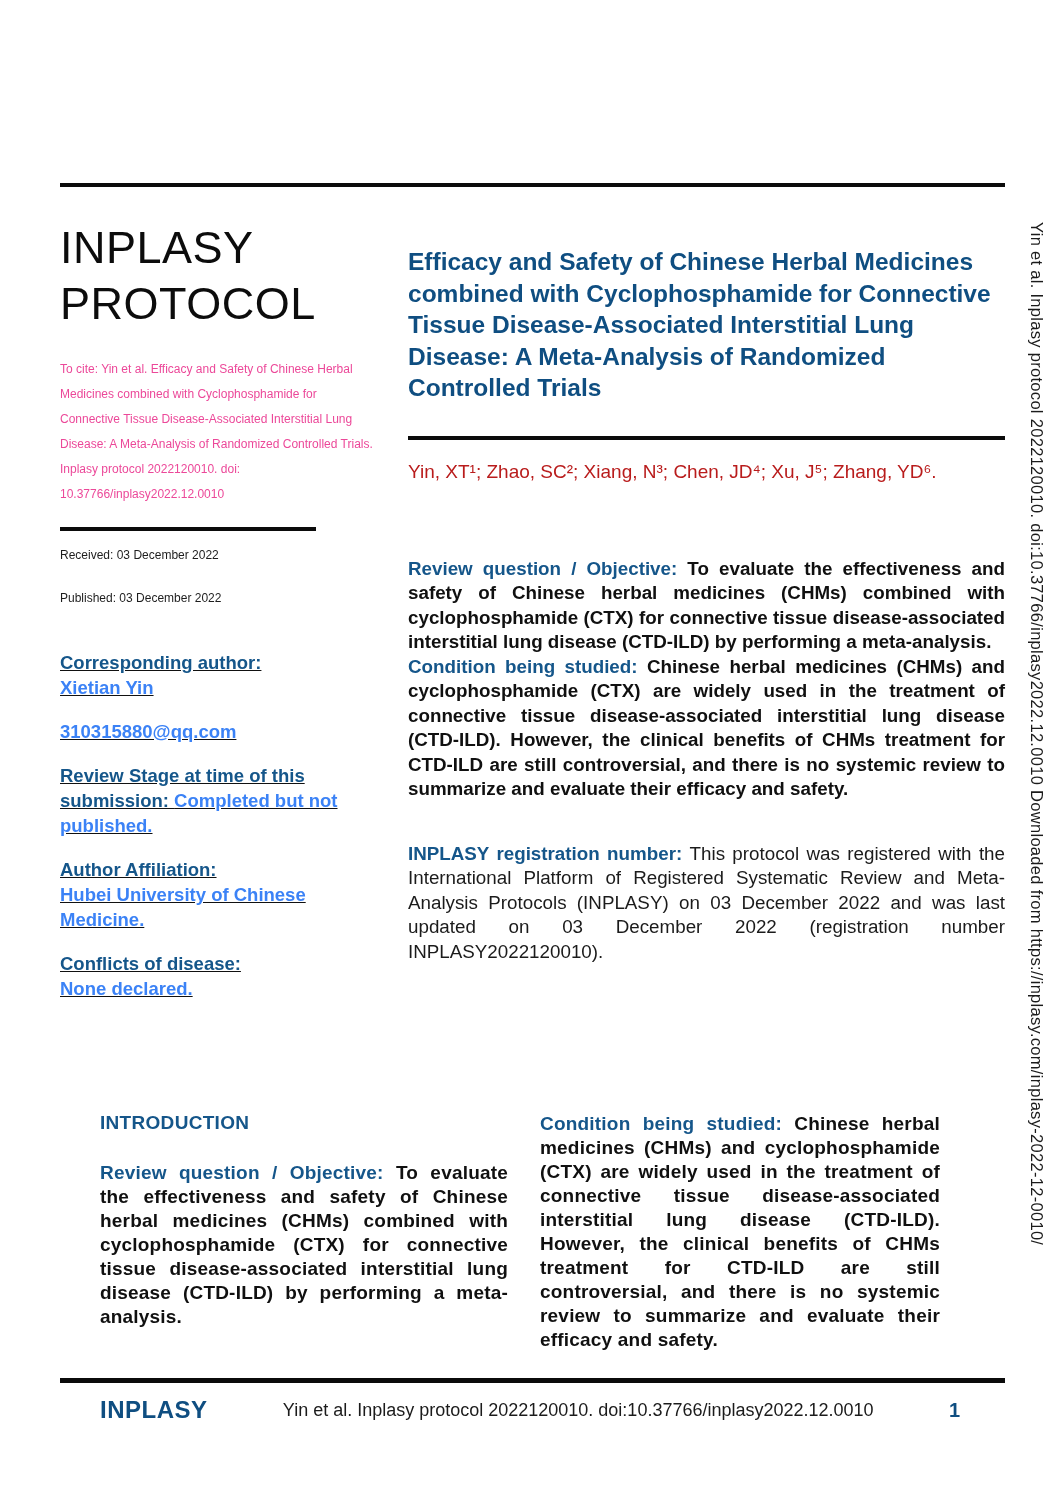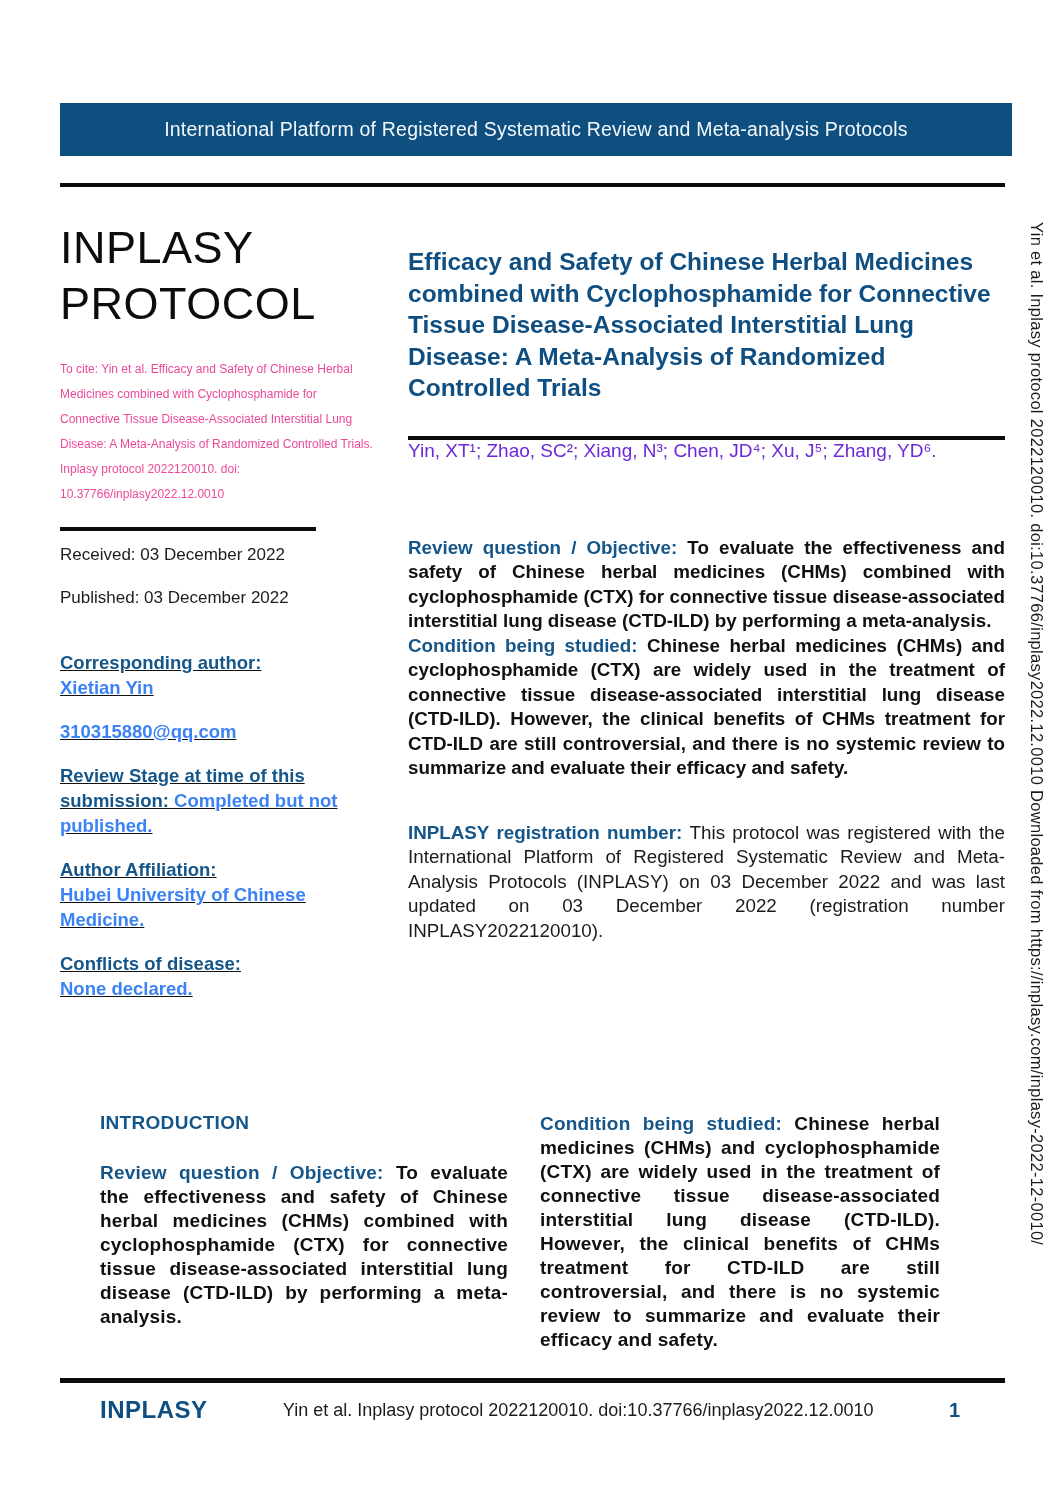--- a/index.html
+++ b/index.html
@@ -51,21 +51,21 @@
     margin-top: 25px;
     font-size: 12px;
     line-height: 25px;
     color: #ec4899;
   }
   .rule-left-inline {
     margin-top: 20px;
     width: 256px; height: 4px;
     background: #0b0b0b;
   }
-  .date-line { margin-top: 12px; font-size: 17px; line-height: 24px; color: #1d1d1d; }
+  .date-line { margin-top: 12px; font-size: 12px; line-height: 24px; color: #1d1d1d; }
   .date-line + .date-line { margin-top: 19px; }
 
   .meta-block { margin-top: 19px; font-size: 18.5px; line-height: 25px; font-weight: 700; text-decoration: underline; }
   .meta-block.first { margin-top: 40px; }
   .label-blue { color: #15568a; font-weight: 700; }
   .value-dark { color: #3b82f6; font-weight: 700; }
 
   
   .article {
     position: absolute;
@@ -77,22 +77,23 @@
     font-size: 24.5px;
     line-height: 31.5px;
     font-weight: 700;
   }
   .title-rule {
     margin-top: 32px;
     width: 100%; height: 4px;
     background: #0b0b0b;
   }
   .authors {
+    margin-top: 21px;
     font-size: 19px;
-    color: #6d28d9;
+    color: #b91c1c;
   }
   .body-paragraphs { margin-top: 74px; }
   .para {
     font-size: 18.8px;
     line-height: 24.5px;
     text-align: justify;
     font-weight: 700;
     color: #101010;
   }
   .para.regular { font-weight: 400; color: #1b1b1b; }
@@ -160,23 +161,20 @@
     letter-spacing: 0.3px;
     color: #1b1b1b;
     white-space: nowrap;
   }
 </style>
 </head>
 <body>
 
 <div class="page">
 
-  <div class="banner">
-    <span class="banner-title">International Platform of Registered Systematic Review and Meta-analysis Protocols</span>
-  </div>
   <div class="rule rule-top"></div>
 
   <div class="masthead">
     <div class="masthead-title">
       <div>INPLASY</div>
       <div>PROTOCOL</div>
     </div>
 
     <p class="cite">To cite: Yin et al. Efficacy and Safety of Chinese Herbal Medicines combined with Cyclophosphamide for Connective Tissue Disease-Associated Interstitial Lung Disease: A Meta-Analysis of Randomized Controlled Trials. Inplasy protocol 2022120010. doi: 10.37766/inplasy2022.12.0010</p>
 

